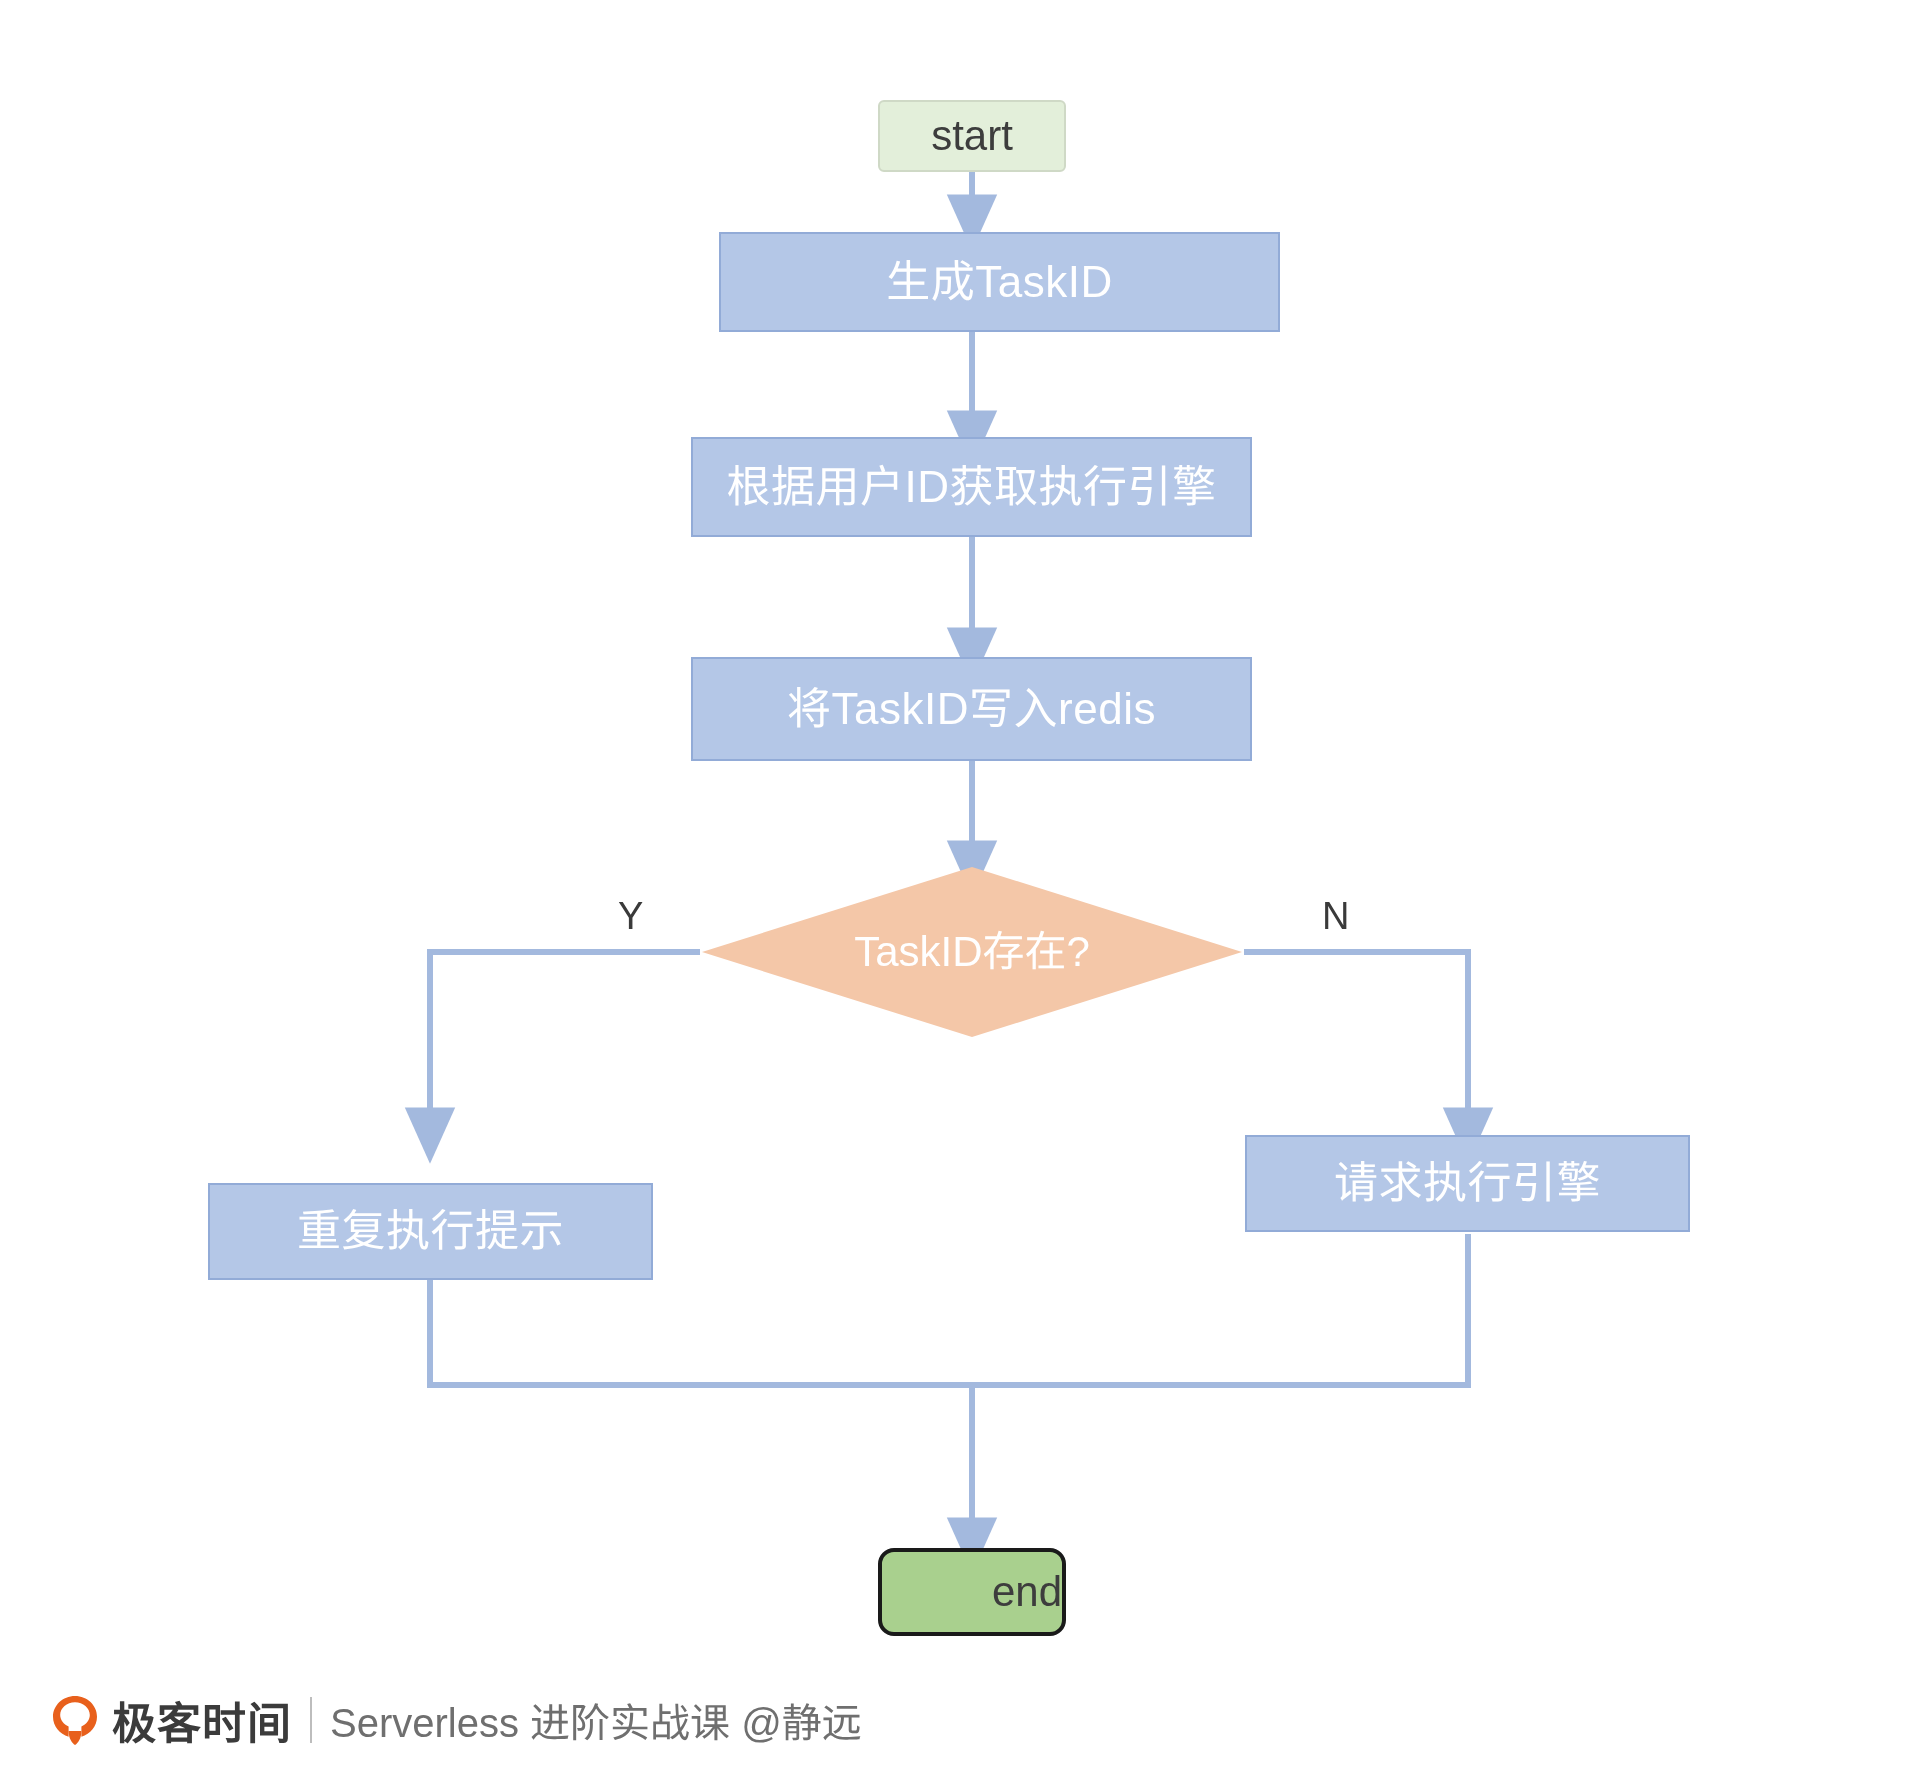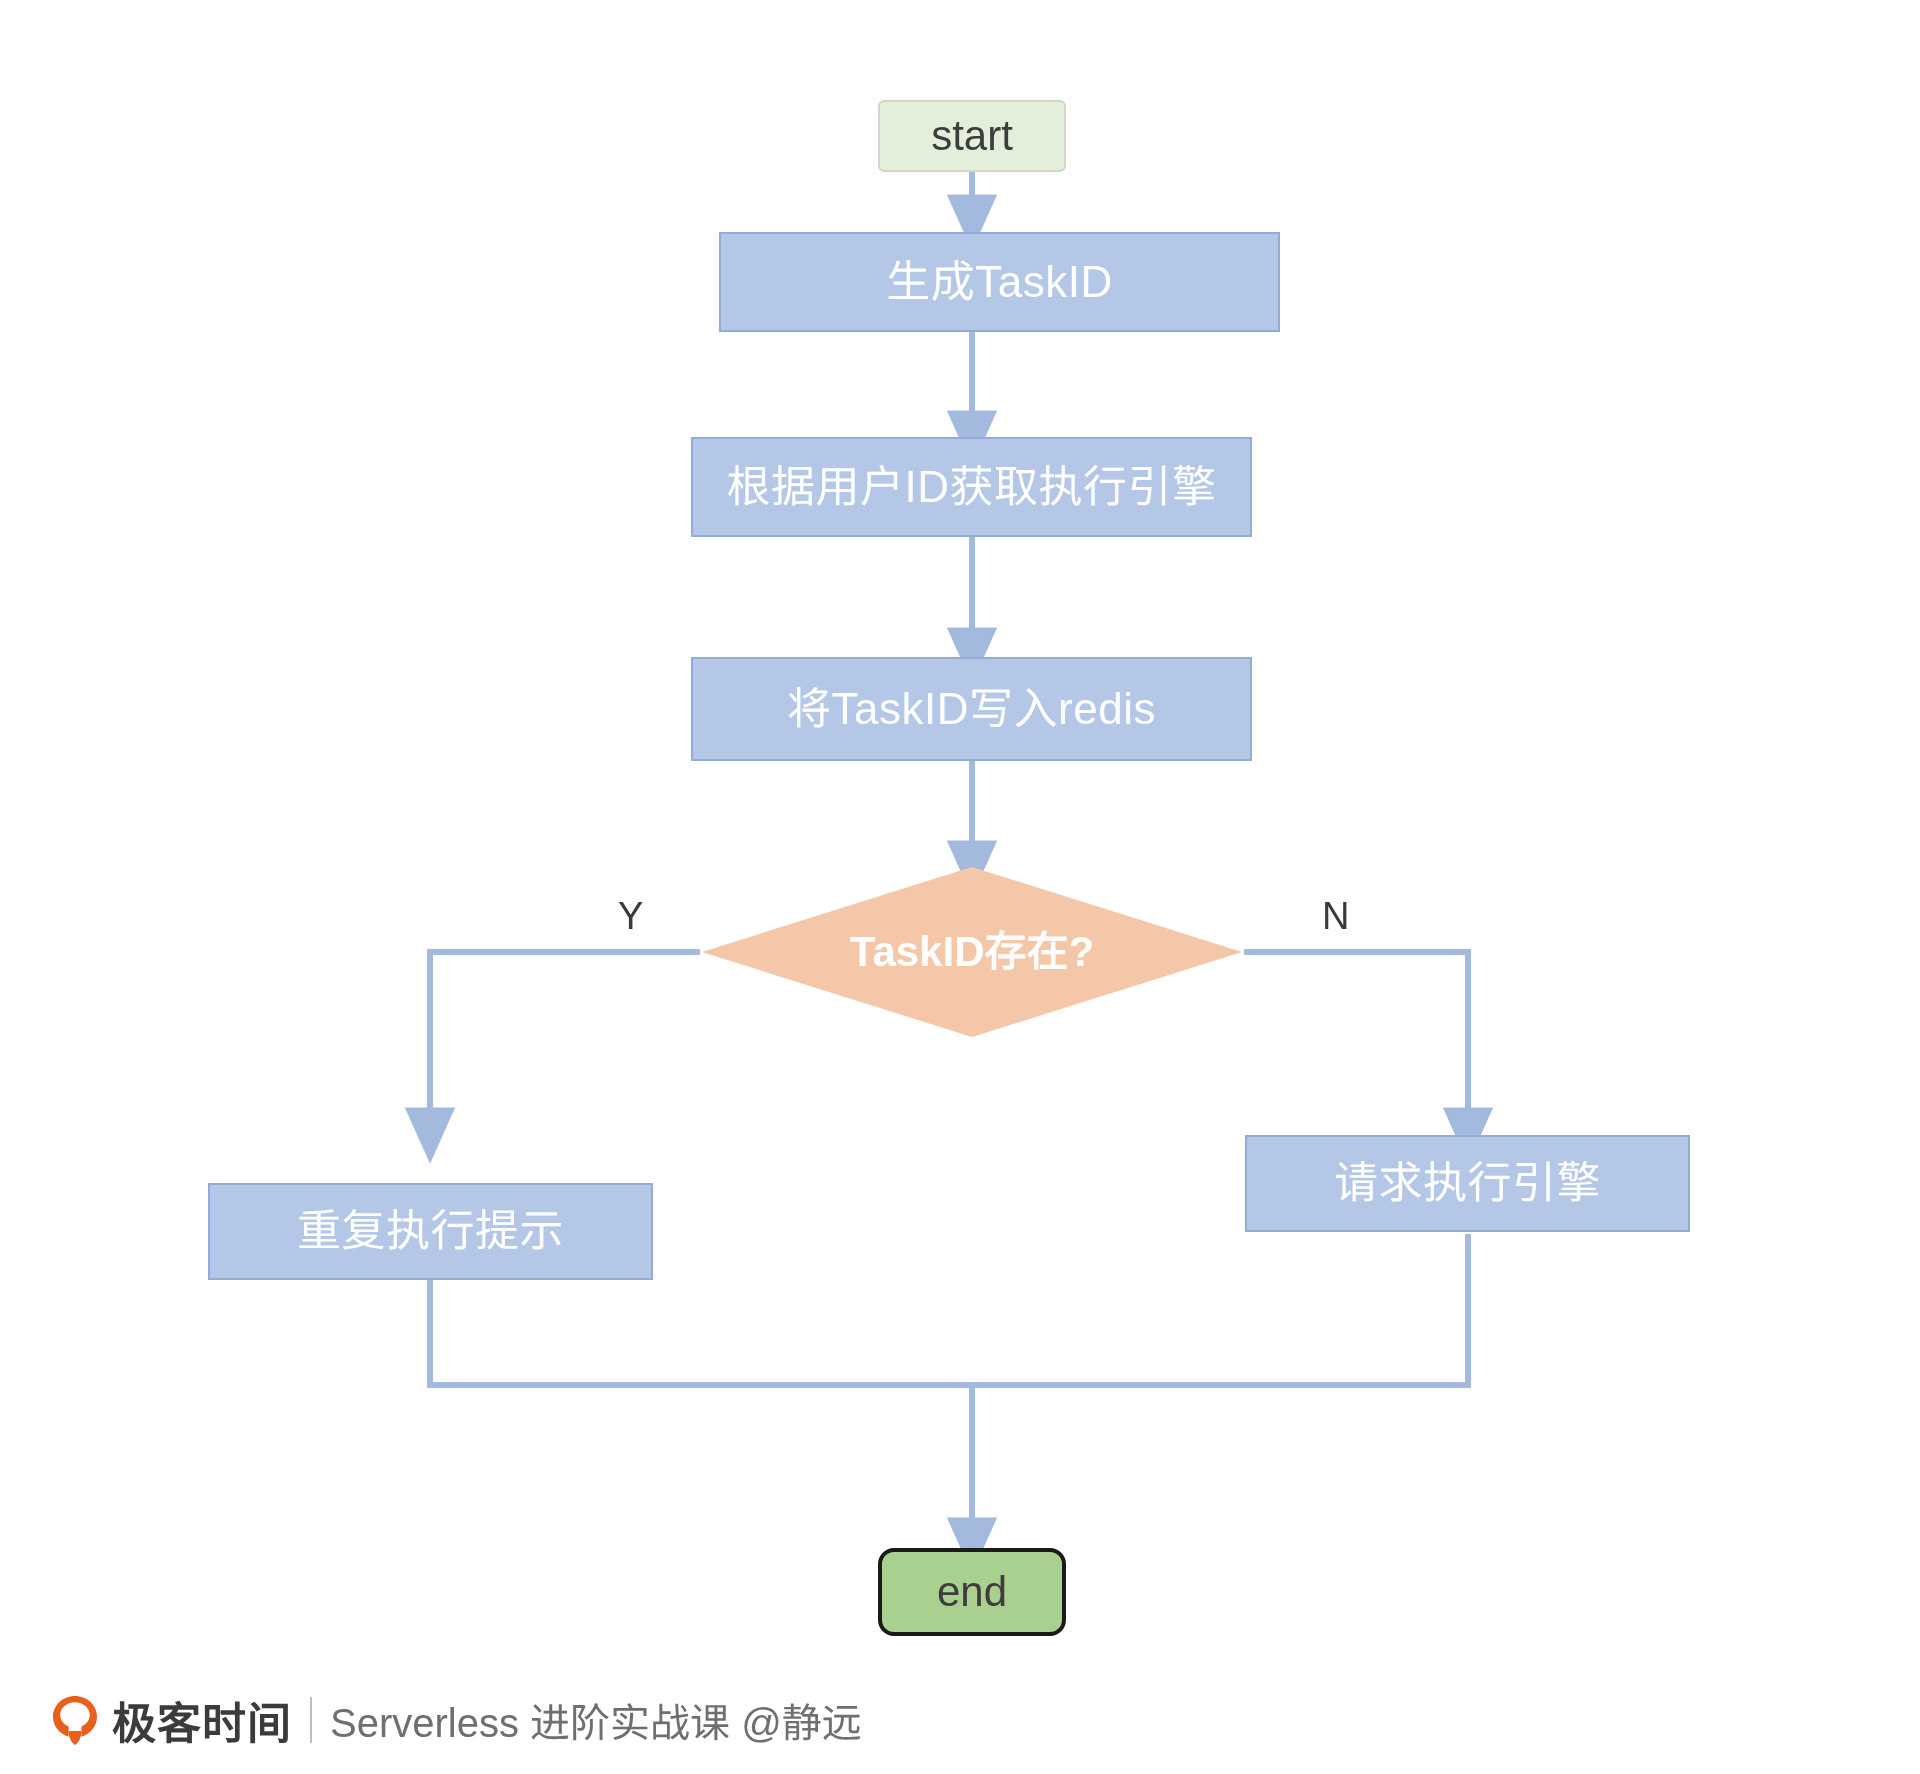--- a/index.html
+++ b/index.html
@@ -47,20 +47,21 @@
     border: 2px solid #cfd9c6;
     border-radius: 6px;
     color: #3d3d3d;
     font-size: 42px;
   }
   .node-terminal.is-end {
     background: #a9d08e;
     border: 4px solid #1a1a1a;
     border-radius: 16px;
     color: #3d3d3d;
+    justify-content: flex-end;
   }
 
   .node-process {
     background: #b4c7e7;
     border: 2px solid #92abd7;
     color: #ffffff;
     font-size: 44px;
     letter-spacing: 0.5px;
   }
 
@@ -71,21 +72,20 @@
     font-size: 42px;
   }
   .diamond-shape {
     position: absolute;
     inset: 0;
   }
   .diamond-label {
     position: relative;
     z-index: 2;
     width: 100%;
-    font-weight: bold;
   }
 
   
   .edge-label {
     position: absolute;
     font-size: 38px;
     color: #3a3a3a;
     font-family: "Liberation Sans", "DejaVu Sans", sans-serif;
   }
 

